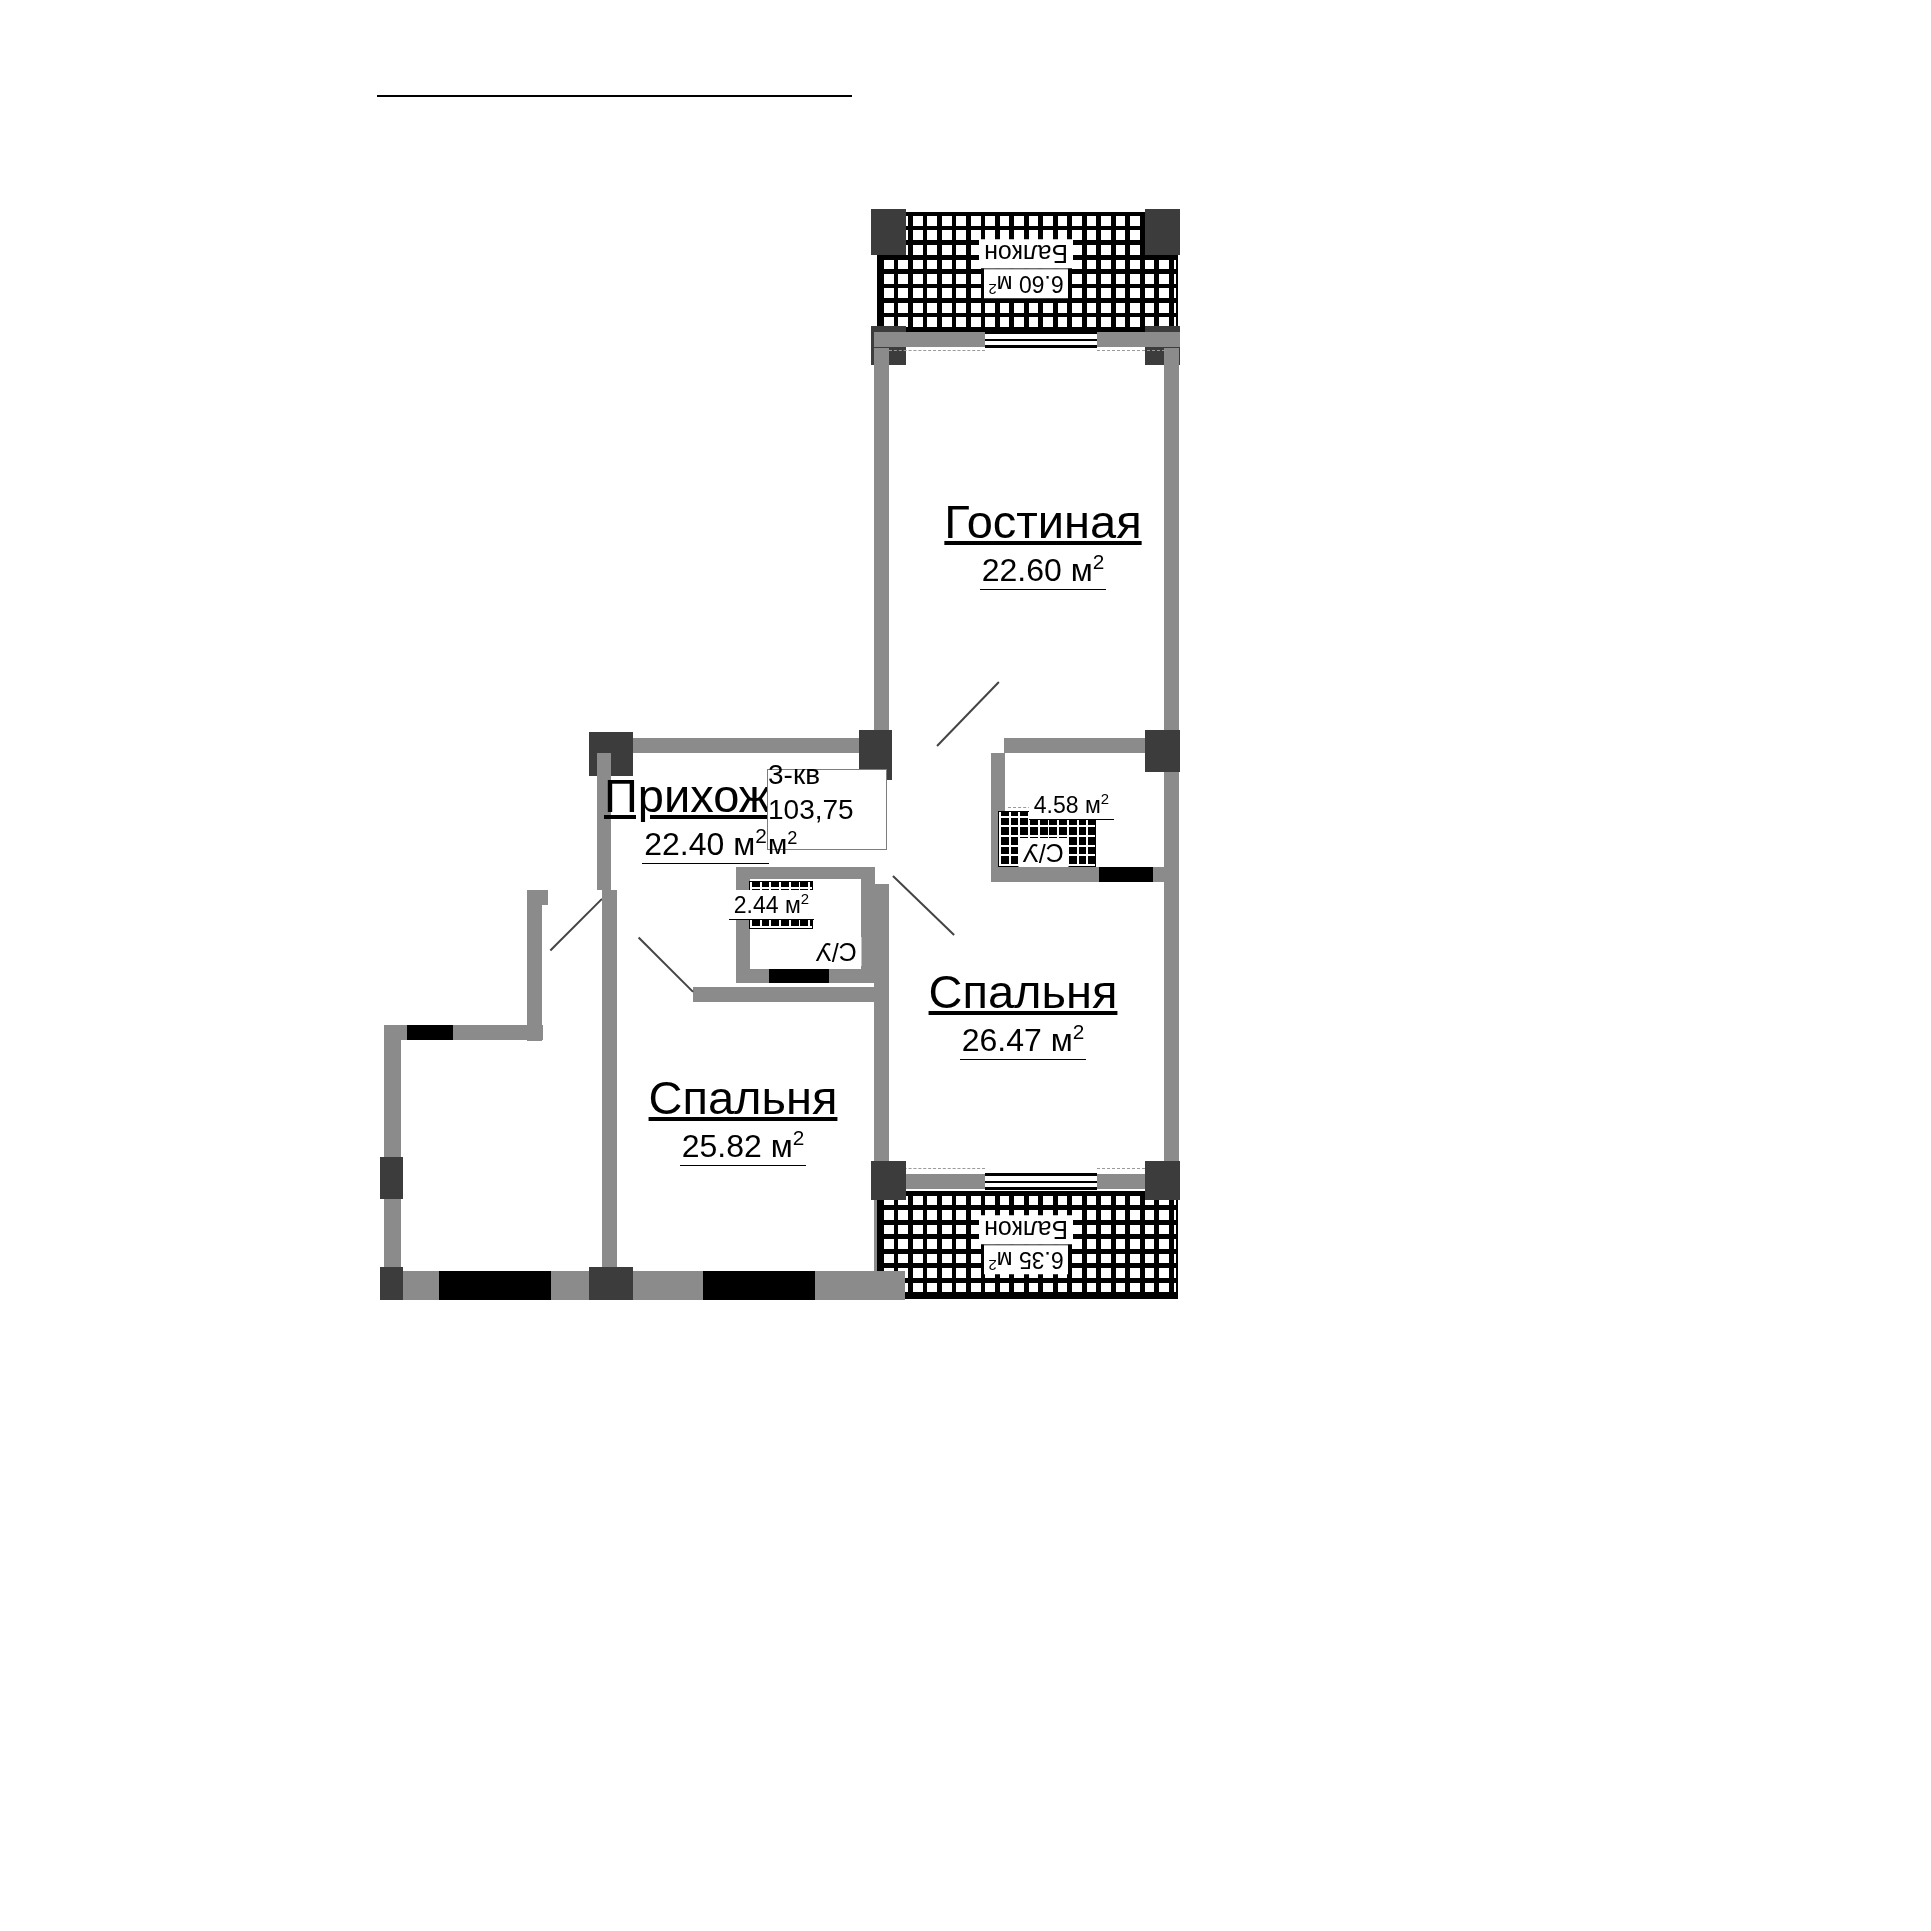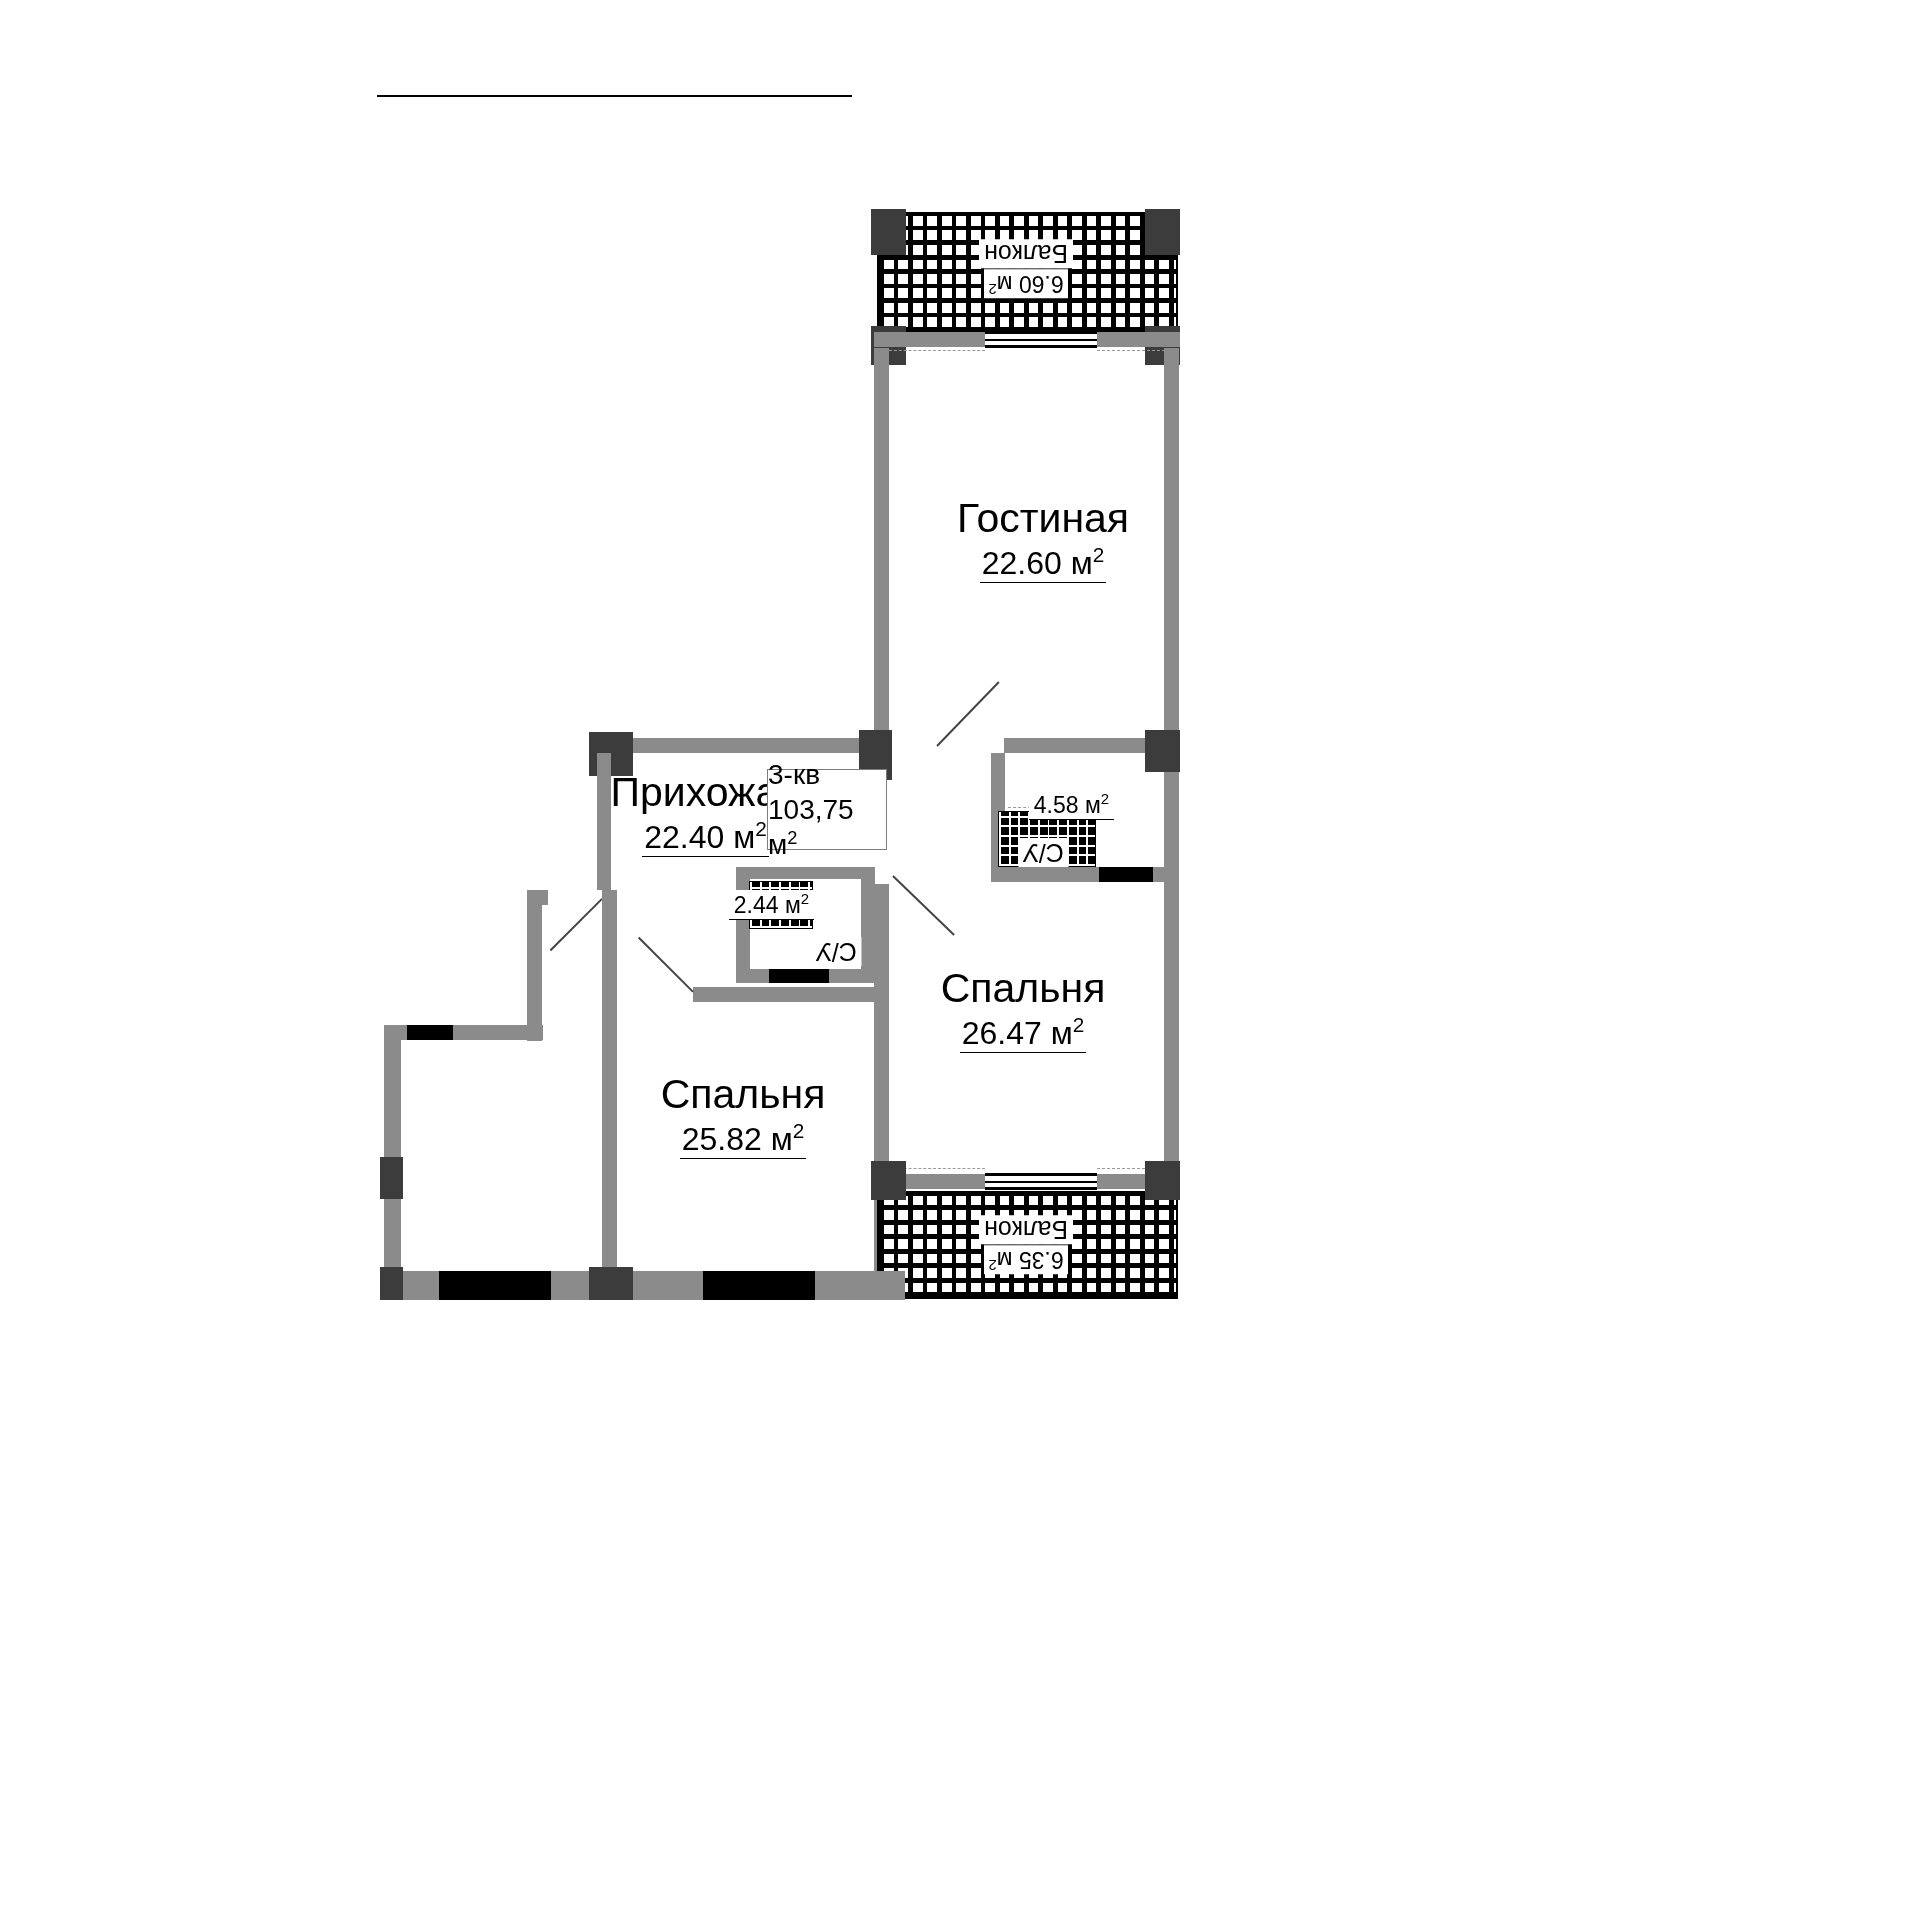--- a/index.html
+++ b/index.html
@@ -23,21 +23,21 @@
   .win {
     position:absolute; height:17.4px;
     background:linear-gradient(to bottom,
       #000 0, #000 2.9px, #fff 2.9px, #fff 7.7px,
       #000 7.7px, #000 9.7px, #fff 9.7px, #fff 14.5px,
       #000 14.5px, #000 17.4px);
   }
   .door { position:absolute; height:1.9px; background:#444; transform-origin:0 50%; }
   .dash { position:absolute; border-top:1.9px dashed #9a9a9a; height:0; }
   .room-label { position:absolute; text-align:center; }
-  .room-name  { font-size:41px; line-height:1.2; }
+  .room-name  { font-size:47px; line-height:1.2;text-decoration:underline; }
   .room-area  { font-size:32px; line-height:1.2; border-bottom:1.9px solid #000; display:inline-block; padding:0 1.9px; }
   .small-name { font-size:25px; }
   .small-area { font-size:23px; }
   .chip { background:#fff; padding:0 4.8px; display:inline-block; }
   .flip { transform:rotate(180deg); }
   .info-box {
     position:absolute; left:767px; top:769px; width:120px; height:81px;
     background:#fff; border:1.9px solid #7d7d7d;
     display:flex; flex-direction:column; justify-content:center;
     font-size:28px; line-height:1.25; z-index:5;

